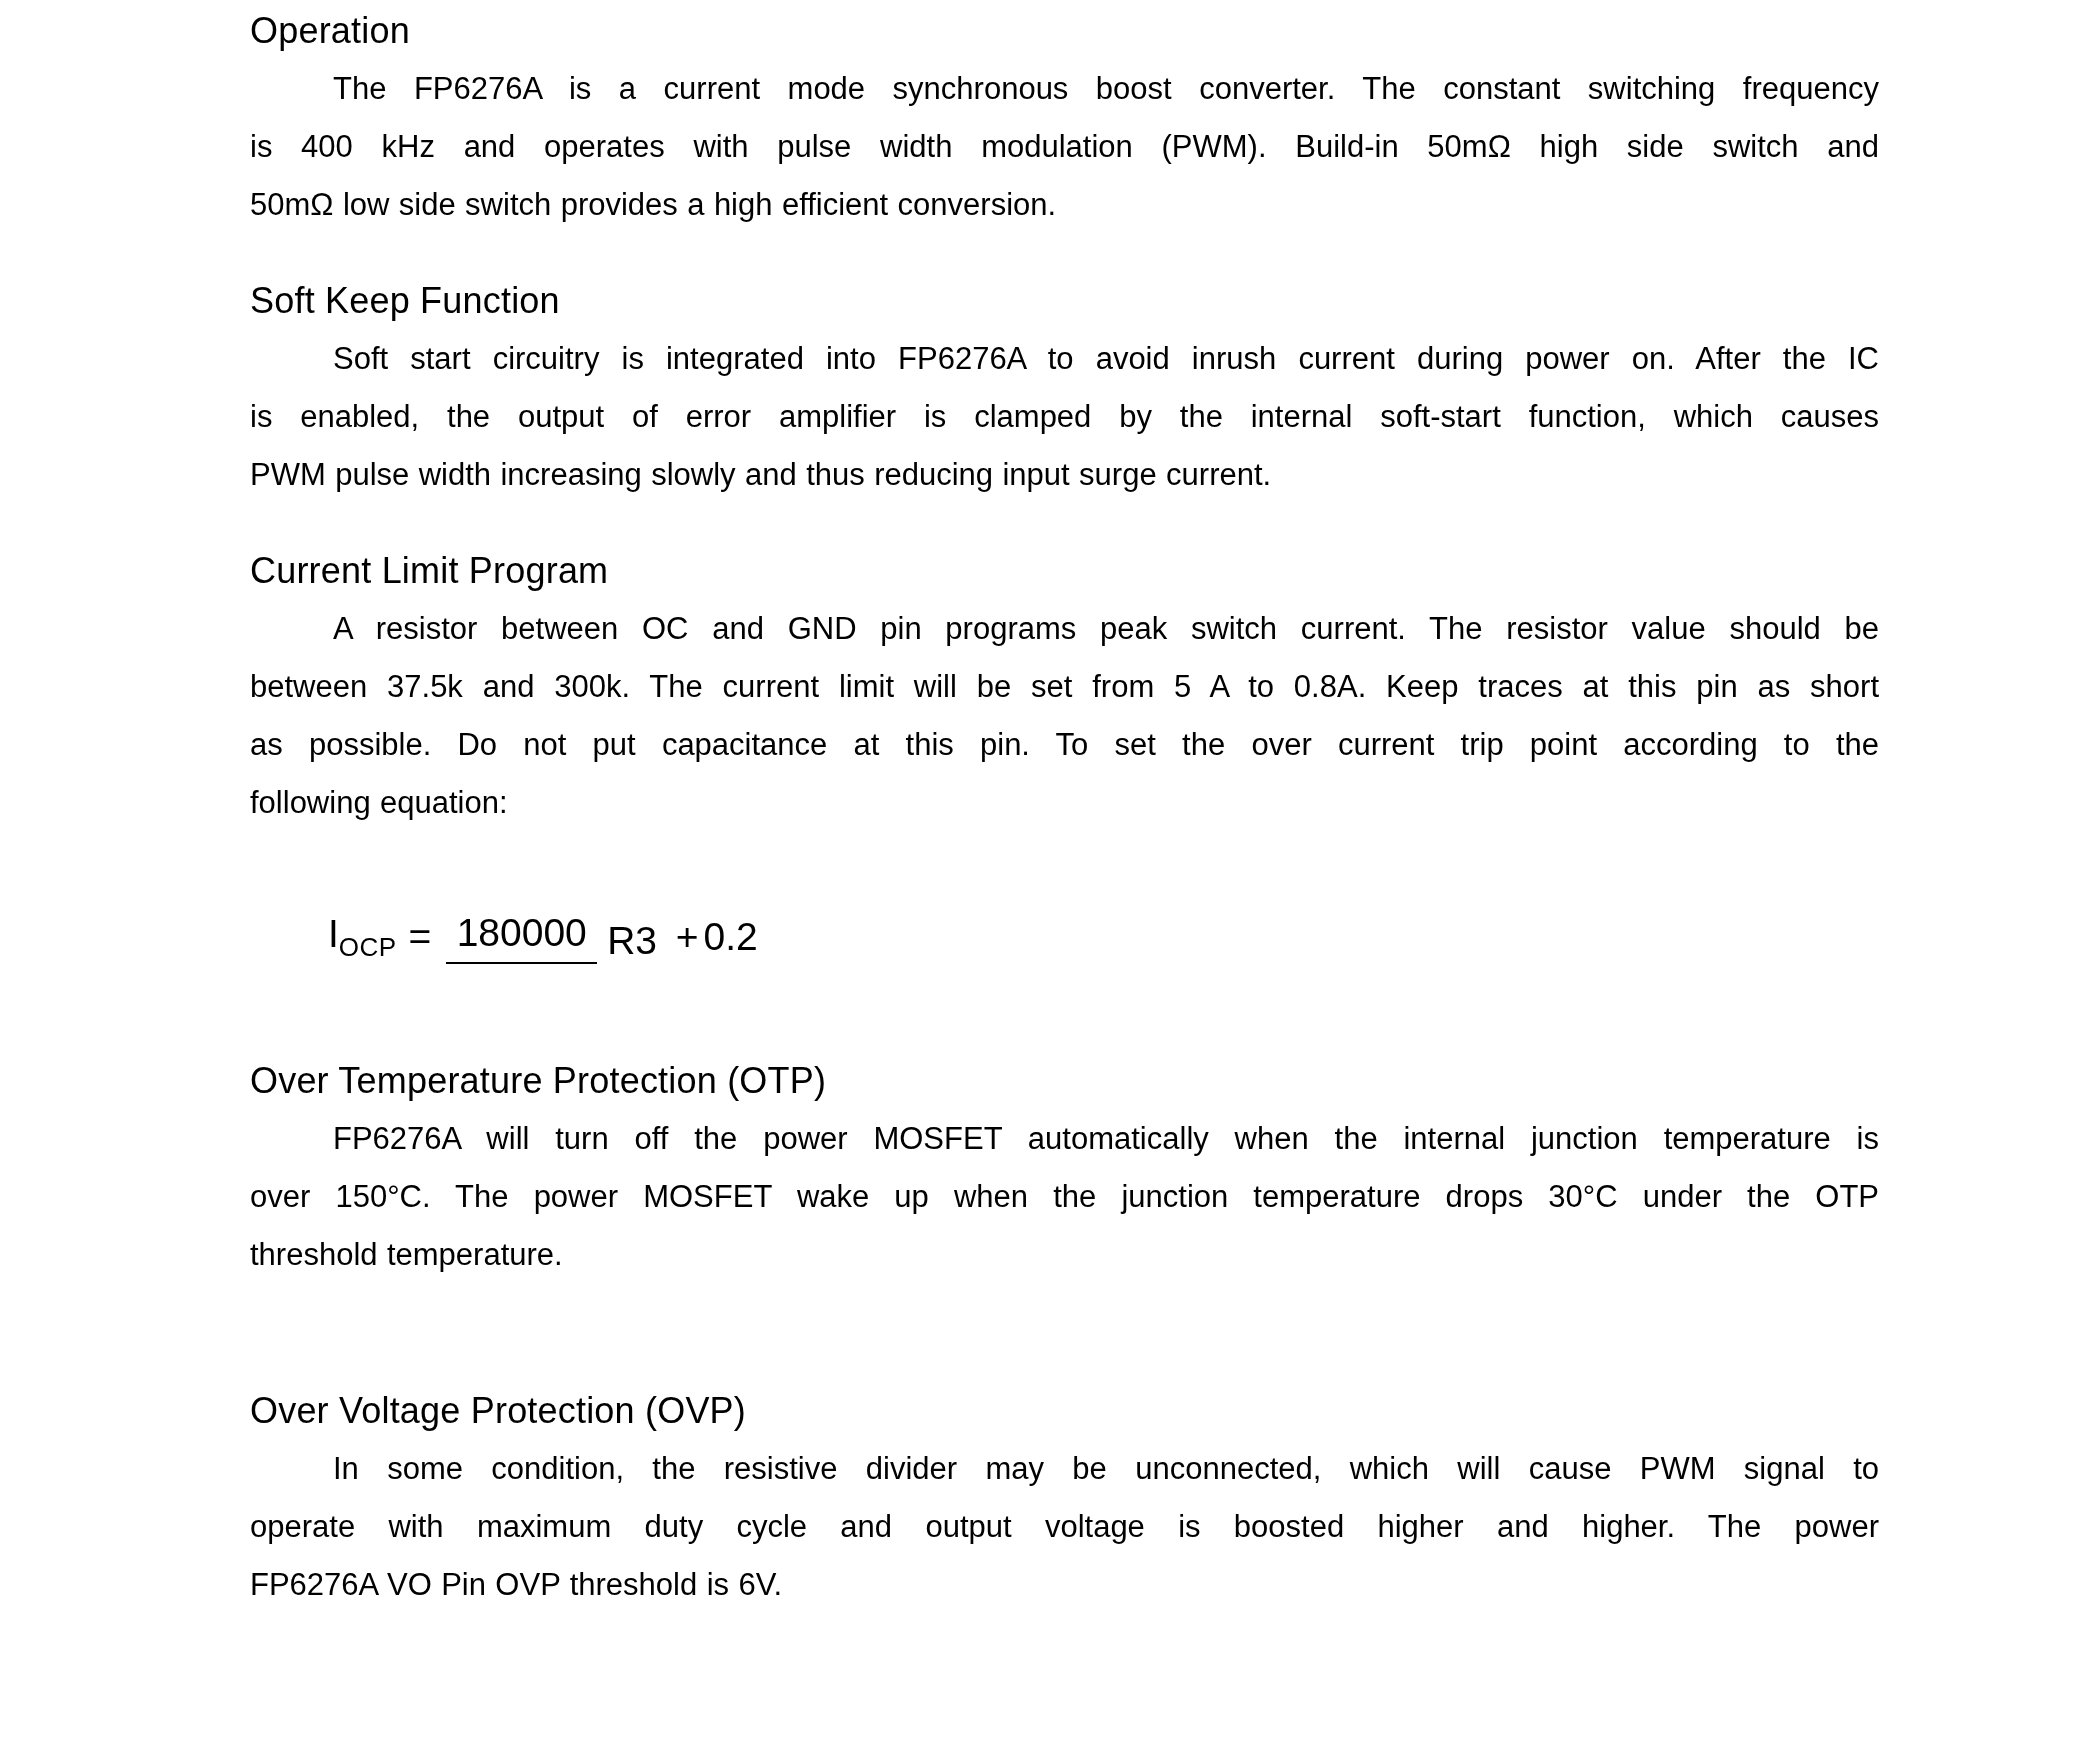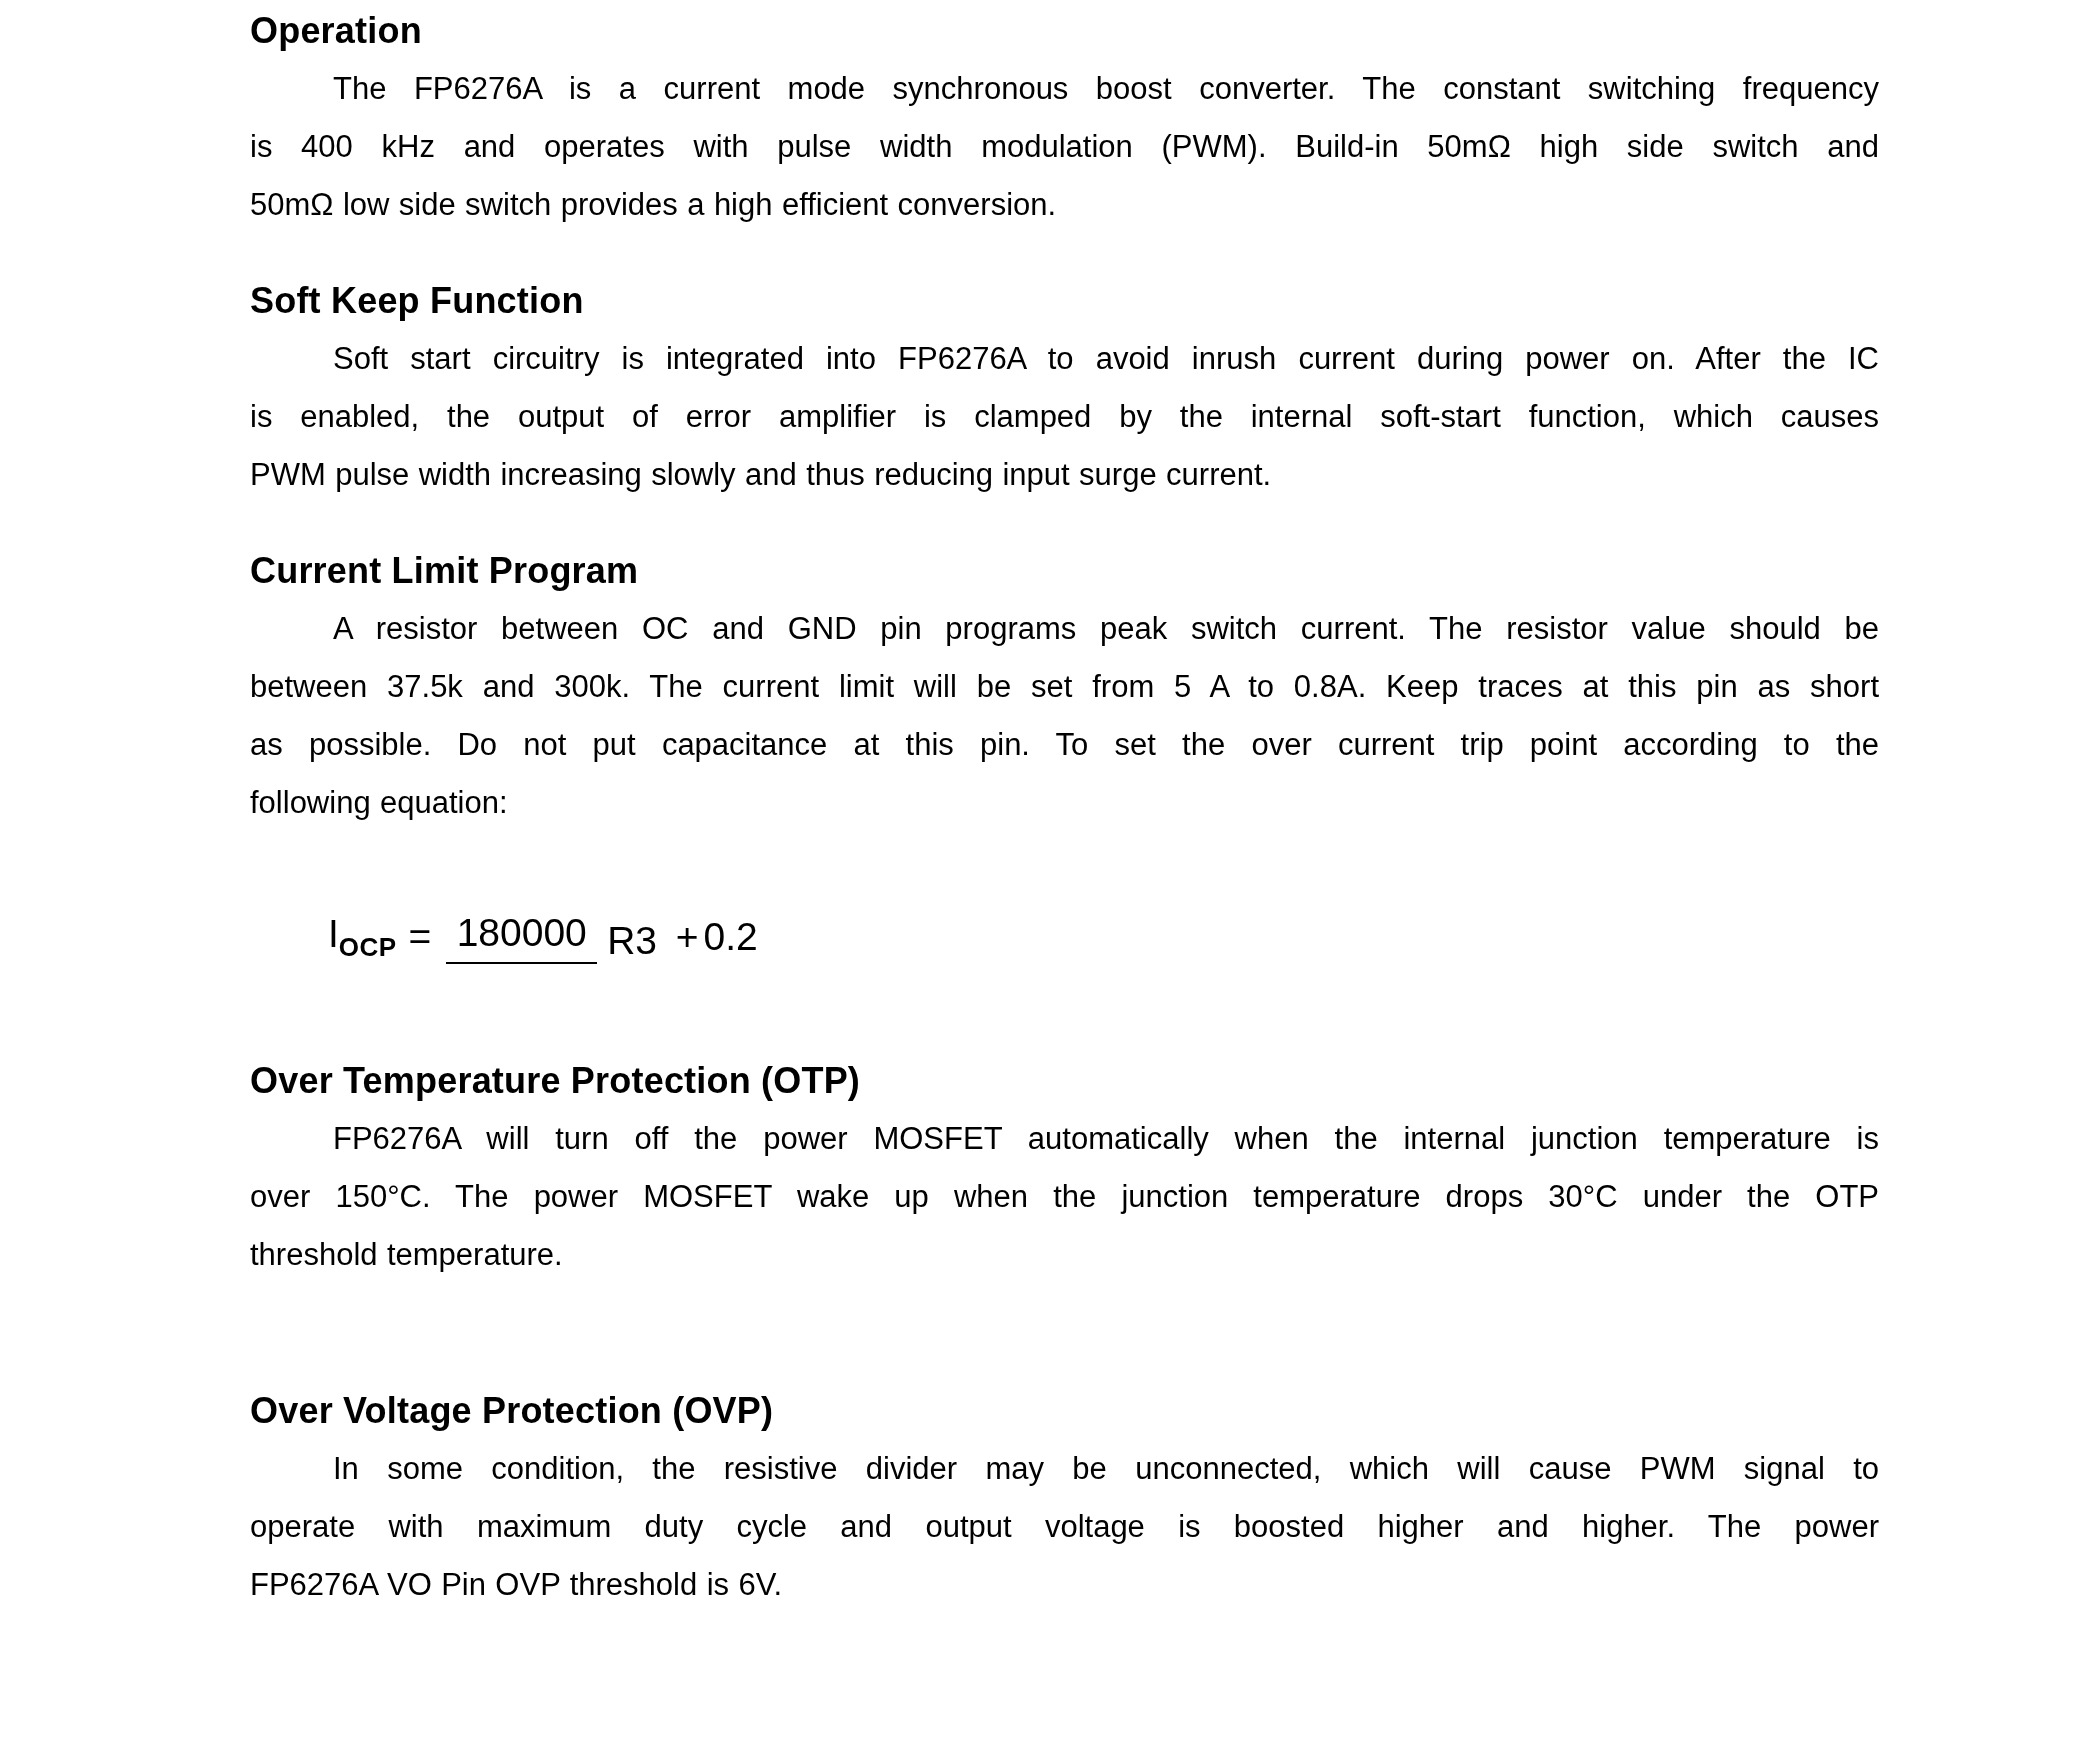--- a/index.html
+++ b/index.html
@@ -13,21 +13,21 @@
     height: 1760px;
     box-sizing: border-box;
     padding: 1.7px 211px 0 250px;
     background: #ffffff;
     color: #000000;
     font-family: "Liberation Sans", "DejaVu Sans", sans-serif;
     overflow: hidden;
   }
   .heading {
     font-size: 36px;
-    font-weight: 700;
+    font-weight: 400;
     line-height: 58px;
     margin: 38px 0 0 0;
     letter-spacing: 0.2px;
   }
   .section.s1 .heading { margin-top: 0; }
   .section.s4 .heading { margin-top: 51px; }
   .section.s5 .heading { margin-top: 98px; }
   .line {
     font-size: 31px;
     line-height: 58px;
@@ -47,21 +47,20 @@
     align-items: center;
     height: 127px;
     margin: 42px 0 0 78px;
     font-size: 39px;
   }
   .eq-lhs { display: inline-block; }
   .eq-sub {
     font-size: 26px;
     vertical-align: -8.5px;
     letter-spacing: 0.4px;
-    font-weight: bold;
   }
   .eq-equals { margin: 0 15.3px 0 12px; }
   .frac {
     display: inline-flex;
     align-items: center;
   }
   .frac-num {
     padding: 0 10.2px 6.8px 10.2px;
     border-bottom: 2.5px solid #000;
   }

